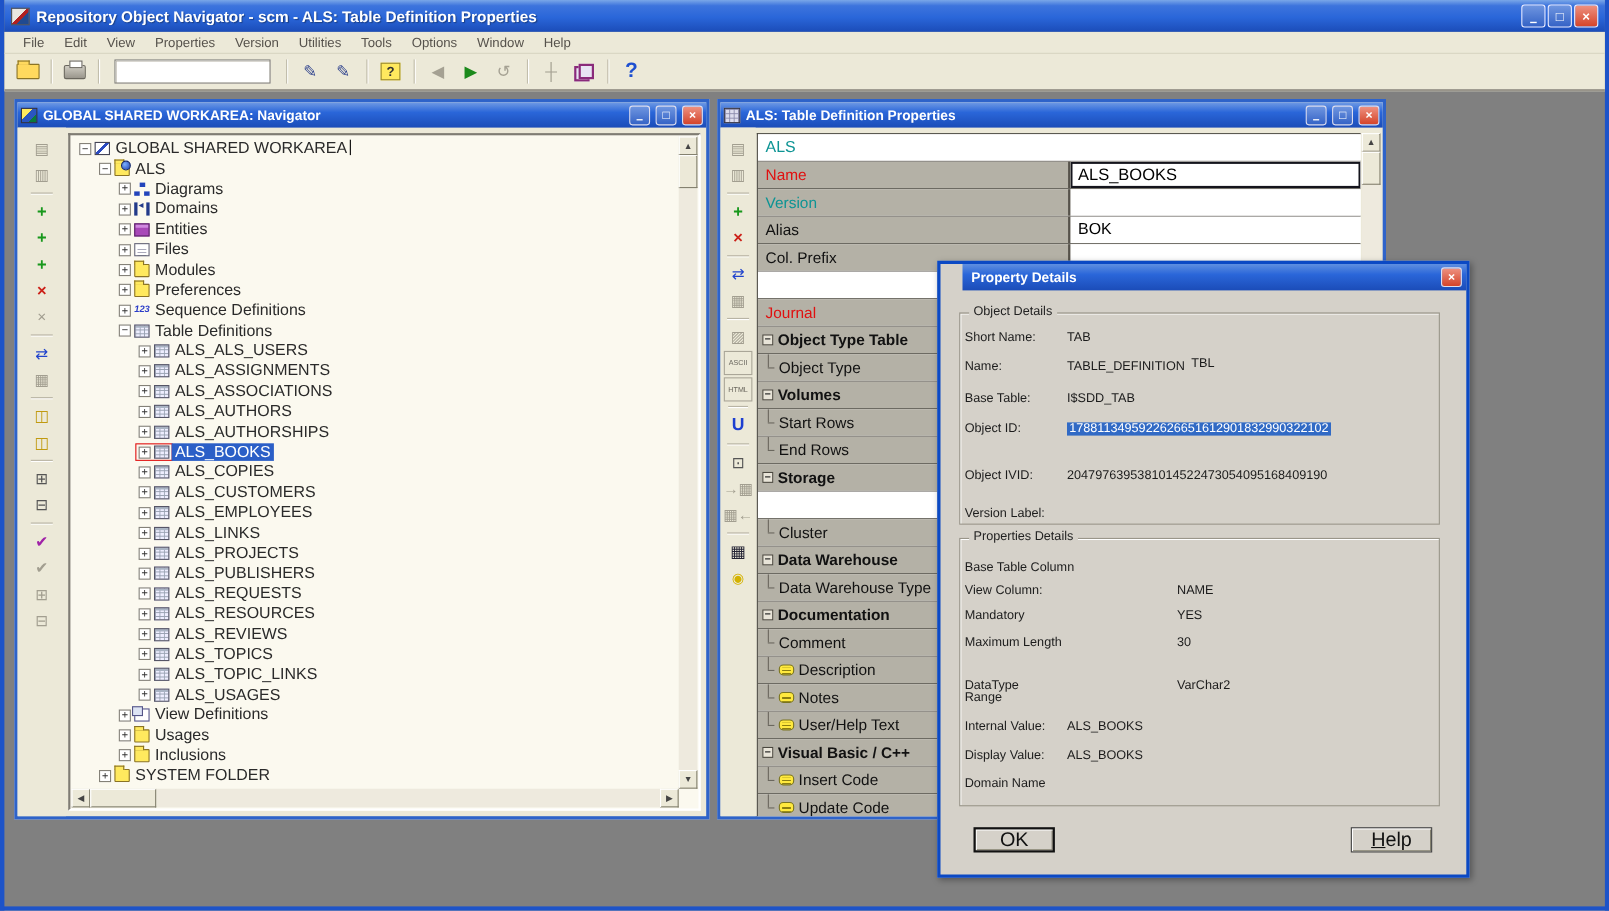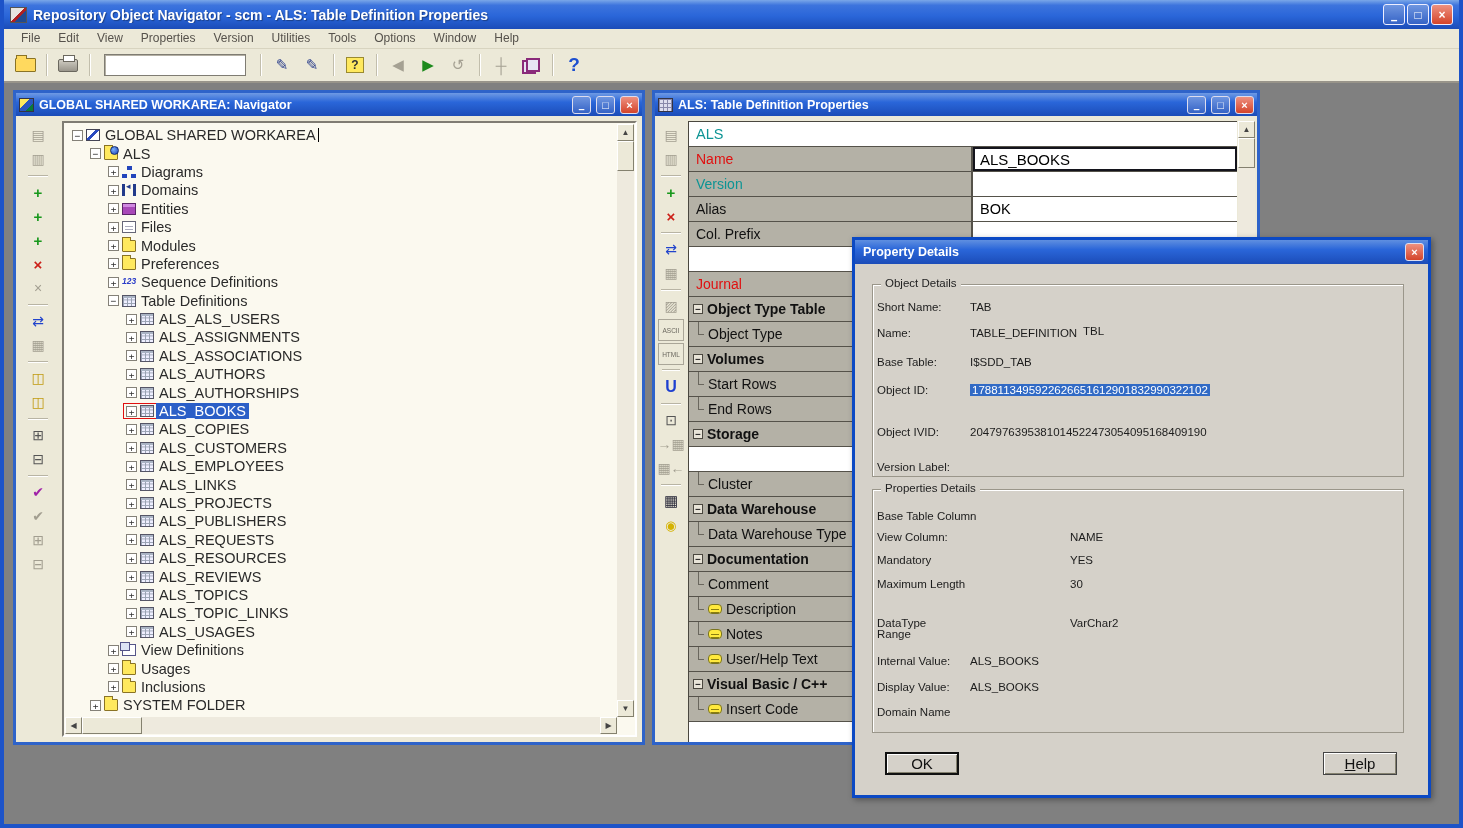--- a/index.html
+++ b/index.html
@@ -18,21 +18,21 @@
   .app-icon { width:17px; height:16px; background:linear-gradient(135deg,#e8e6e0 0 45%, #b02020 45% 60%, #204a90 60%);
     border:1px solid #555; flex:none; }
   .win-btns { display:flex; gap:2px; }
   .wbtn { width:22px; height:21px; border-radius:3px; border:1px solid #eef;
     background:linear-gradient(180deg,#6f96e0,#3563c6); color:#fff; font-size:12px; font-weight:bold;
     display:flex; align-items:center; justify-content:center; line-height:1; }
   .wbtn.close { background:linear-gradient(180deg,#ee9180,#d4442a); }
   .wbtn.min span { transform:translateY(5px); }
 
   
-  .menubar { height:20px; background:var(--c-beige); display:flex; align-items:flex-start;
+  .menubar { height:20px; background:var(--c-beige); display:flex; align-items:center;
     padding-left:8px; border-bottom:1px solid #d8d4c0; }
   .menu-item { font-size:12px; color:#56524c; padding:2px 9px; }
   .toolbar { height:34px; background:var(--c-beige); display:flex; align-items:center;
     padding:0 8px; gap:4px; border-bottom:2px solid #98948a; }
   .tbtn { min-width:26px; height:26px; display:flex; align-items:center; justify-content:center;
     font-size:15px; }
   .tb-sep { width:1px; height:22px; background:#c2beac; box-shadow:1px 0 0 #fff; margin:0 4px; }
   .tb-input { width:142px; height:22px; border:1px solid #7f7c73; background:#fff;
     box-shadow:inset 1px 1px 0 #b4b0a4; font-size:12px; padding:0 4px; margin:0 6px; }
   .ico-open { width:21px; height:14px; background:#ffd95e; border:1px solid #8a7325; border-radius:1px;
@@ -173,38 +173,38 @@
   .grow.bubble-row .bubble { display:block; }
   .lbl.red { color:var(--c-red); } .lbl.teal { color:var(--c-teal); }
   .val.teal { color:var(--c-teal); }
   .grow.focused .gv { padding:0; }
   .grow.focused .val { display:flex; align-items:center; width:100%; height:24px;
     border:2px solid #14141c; padding-left:5px; font-size:15px; }
 
   .grid-sb { position:absolute; right:2px; top:28px; bottom:0; width:17px; background:#eeeade; }
 
   
-  .dialog { position:absolute; left:844px; top:153px; width:579px; height:561px;
-    border:3px solid #0b49c4; background:var(--c-dialog); box-shadow:2px 2px 6px rgba(0,0,0,.35); }
+  .dialog { position:absolute; left:844px; top:153px; width:484px; height:561px;
+    border:3px solid #0b49c4; background:var(--c-dialog); box-shadow:2px 2px 6px rgba(0,0,0,.35);padding-left:20px; }
   .dlg-title { height:24px; display:flex; align-items:center; justify-content:space-between;
     padding:0 4px 0 8px; color:#fff; font-weight:bold; font-size:12.5px;
     background:linear-gradient(180deg,#5f8fe0 0%, #2a66d9 40%, #1b4cb8 100%); }
   .gbox { position:absolute; left:17px; right:24px; border:1px solid #9a968a;
     box-shadow:inset 1px 1px 0 #fff; }
   .gbox .legend { position:absolute; top:-8px; left:8px; background:var(--c-dialog);
     padding:0 4px; font-size:11.5px; color:#222; }
   .fld { position:absolute; left:0; right:0; height:16px; font-size:11.5px; color:#1c1c1c; }
   .fld .flabel { position:absolute; left:22px; }
   .fld .fval { position:absolute; left:115px; font-size:11.5px; }
   .fld .fval.v2 { left:215px; }
   .fld .fval.hl { background:var(--c-hl); color:#fff; padding:0 2px; }
   .fld .fval2 { position:absolute; left:228px;margin-top:24px; }
   .dlg-btn { position:absolute; height:23px; width:74px; background:var(--c-dialog);
     border:1.5px solid #111; box-shadow:inset 1px 1px 0 #fff, inset -1px -1px 0 #84816f;
-    font-size:15px; display:flex; align-items:center; justify-content:center; color:#111; }
+    font-size:18px; display:flex; align-items:center; justify-content:center; color:#111; }
   .dlg-btn.ok { left:30px; top:512px; border-width:2px; }
   .dlg-btn.help { right:31px; top:512px; border-width:1px; border-color:#444; }
   .dlg-btn.help .bl::first-letter { text-decoration:underline; }
 </style>
 </head>
 <body>
 
 <div class="screen">
   <div class="main-window">
 
@@ -1002,20 +1002,26 @@
                 <span class="treeline"></span>
                 <span class="bubble"></span>
                 <span class="lbl">Insert Code</span>
               </div>
               <div class="gv">
                 <span class="val"></span>
               </div>
             </div>
 
             <div class="grow child bubble-row">
+              <div class="gl">
+
+                <span class="treeline"></span>
+                <span class="bubble"></span>
+                <span class="lbl">Update Code</span>
+              </div>
               <div class="gv">
                 <span class="val"></span>
               </div>
             </div>
 
           </div>
         <div class="grid-sb">
           <span class="sb-btn" style="top:0;">▲</span>
           <span class="sb-thumb-v" style="top:17px;"></span>
         </div>

